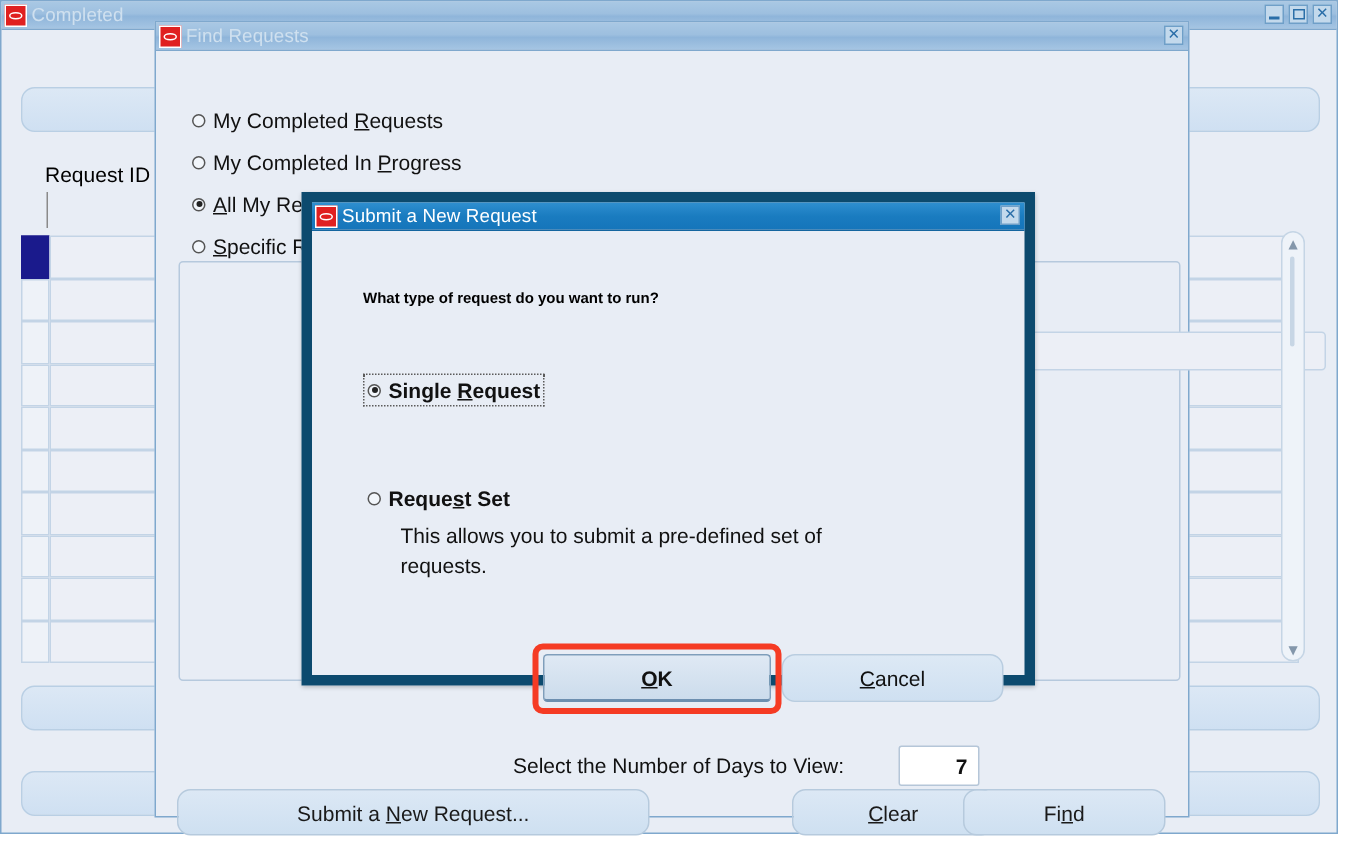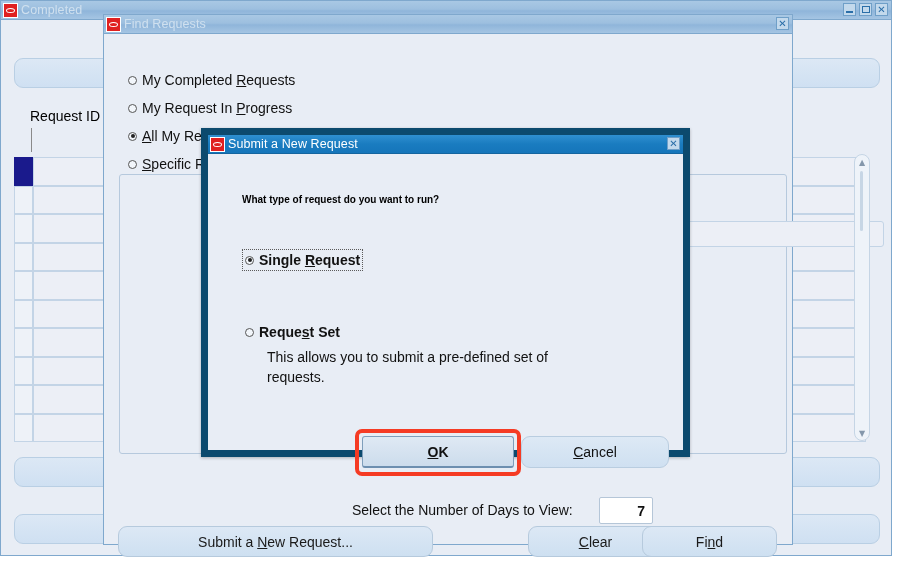--- a/index.html
+++ b/index.html
@@ -203,21 +203,21 @@
   .sb-arrow.up { top: 0; }
   .sb-arrow.down { bottom: 0; }
   .sb-thumb {
     position: absolute; left: 5px; top: 16px;
     width: 3px; height: 60px;
     background: #c7d6e5;
     border-radius: 2px;
   }
 
   .days-label {
-    position: absolute; left: 248px; top: 468px;
+    position: absolute; left: 238px; top: 468px;
     font-size: 14px; color: #111; white-space: nowrap;
   }
   .days-field {
     position: absolute; left: 495px; top: 463px;
     width: 54px; height: 27px;
     background: #ffffff;
     border: 1px solid #b5c6d8;
     border-radius: 2px;
     box-sizing: border-box;
     display: flex; align-items: center; justify-content: flex-end;
@@ -394,21 +394,21 @@
 
     <div class="find-body">
 
       <div class="radio-row" style="left:24px; top:38px;">
         <span class="radio"></span>
         <span><span>My Completed </span><span class="ul">R</span><span>equests</span></span>
       </div>
 
       <div class="radio-row" style="left:24px; top:66px;">
         <span class="radio"></span>
-        <span><span>My Request In </span><span class="ul">P</span><span>rogress</span></span>
+        <span><span>My Completed In </span><span class="ul">P</span><span>rogress</span></span>
       </div>
 
       <div class="radio-row" style="left:24px; top:94px;">
         <span class="radio checked"></span>
         <span><span></span><span class="ul">A</span><span>ll My Requests</span></span>
       </div>
 
       <div class="radio-row" style="left:24px; top:122px;">
         <span class="radio"></span>
         <span><span></span><span class="ul">S</span><span>pecific Requests</span></span>

